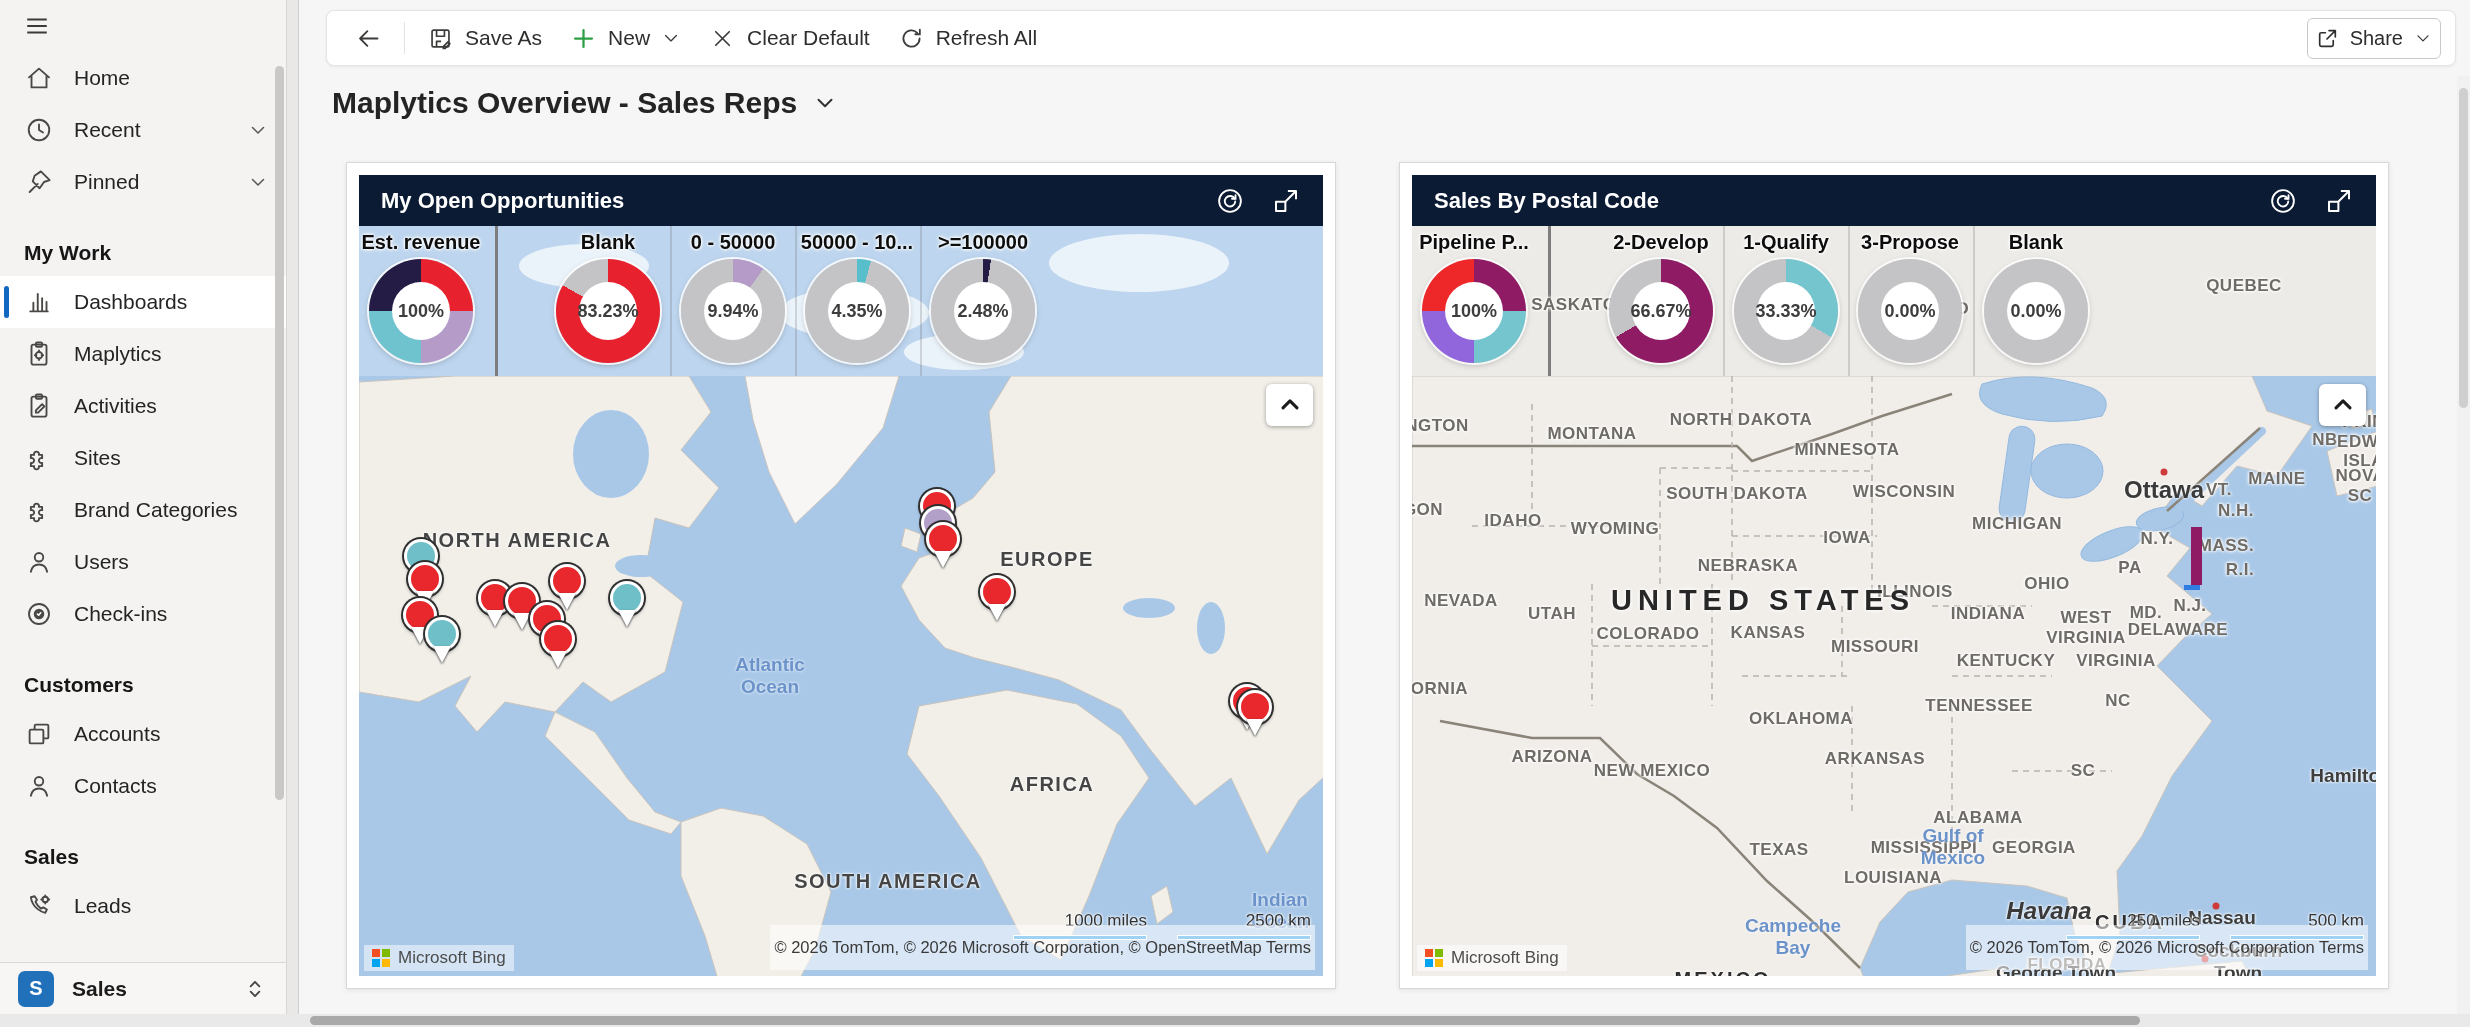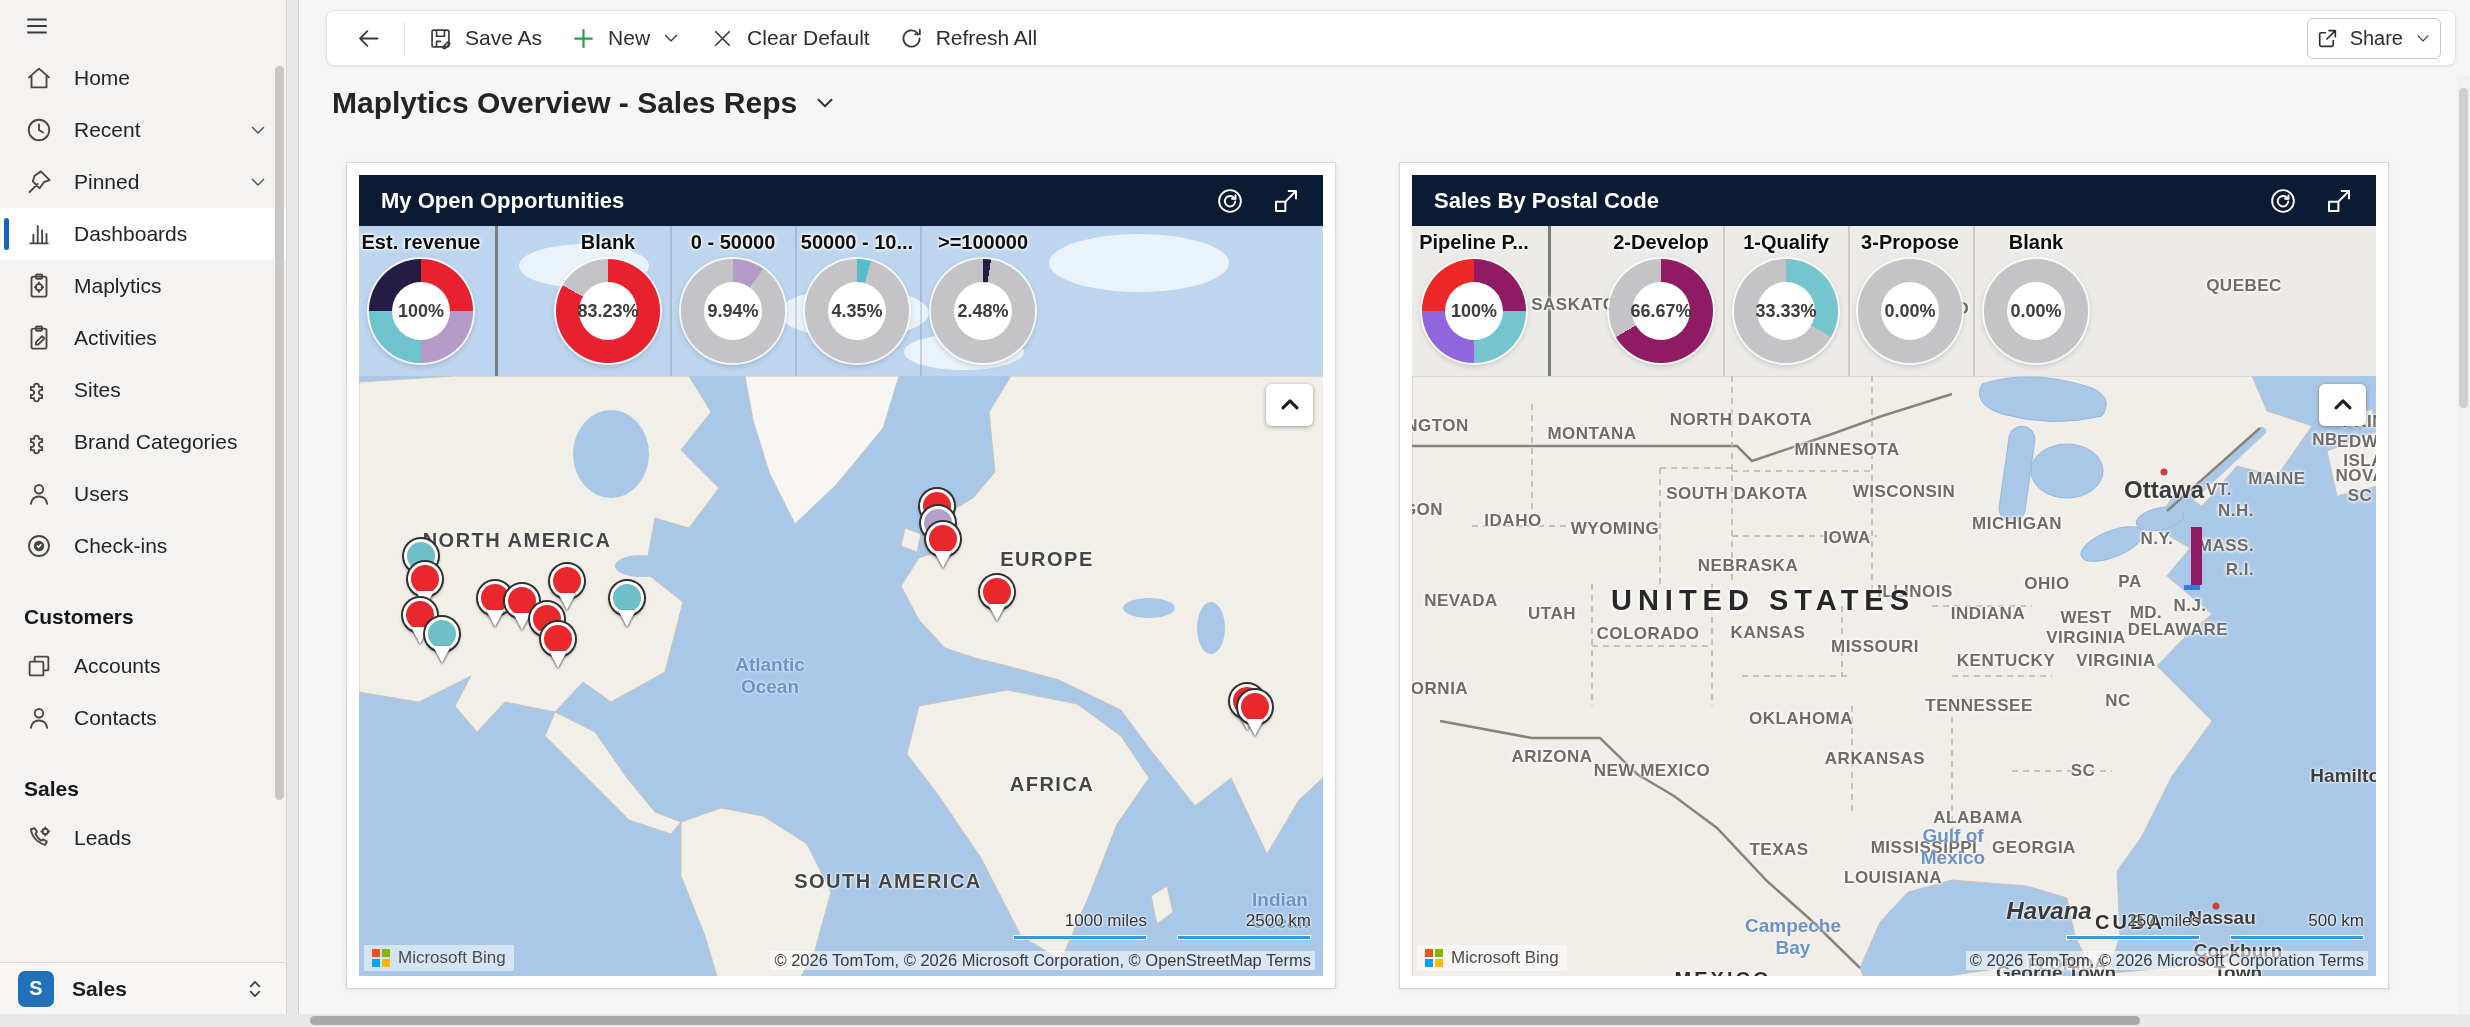--- a/index.html
+++ b/index.html
@@ -75,21 +75,21 @@
   .map-dot { position:absolute; width:7px; height:7px; border-radius:50%; background:#cf3a3a; transform:translate(-50%,-50%); }
 
   .map-collapse { position:absolute; top:8px; right:10px; width:47px; height:42px; background:#fff; border-radius:6px; box-shadow:0 1px 4px rgba(0,0,0,.35); display:flex; align-items:center; justify-content:center; z-index:4; cursor:pointer; color:#1c1c1c; }
   .map-collapse .ic { width:28px; height:28px; }
 
   .scale { position:absolute; right:12px; bottom:36px; display:flex; gap:30px; z-index:4; }
   .scale-unit { display:flex; flex-direction:column; align-items:flex-end; gap:4px; }
   .scale-txt { font-size:17px; color:#333; text-shadow:0 0 3px #fff,0 0 3px #fff; }
   .scale-bar { width:134px; height:5px; background:#2e9be6; border:1px solid #fff; }
 
-  .attrib { position:absolute; right:8px; bottom:6px; font-size:16.5px; color:#3a3a3a; background:rgba(255,255,255,.55); padding:0 4px; white-space:nowrap; z-index:4; }
+  .attrib { position:absolute; right:8px; bottom:6px; font-size:16.5px; color:#3a3a3a; background:rgba(255,255,255,.55); padding:13px 4px; white-space:nowrap; z-index:4; }
   .bing { position:absolute; left:5px; bottom:5px; display:flex; align-items:center; gap:8px; background:rgba(255,255,255,.5); padding:3px 8px; z-index:4; }
   .mslogo { width:18px; height:18px; display:grid; grid-template-columns:8px 8px; grid-template-rows:8px 8px; gap:2px; }
   .mslogo i { display:block; }
   .bing-txt { font-size:17px; color:#4c4c4c; }
 
   
   .hscroll { position:absolute; left:0; right:0; bottom:0; height:13px; background:#e9e9e9; z-index:6; }
   .hscroll-thumb { position:absolute; left:310px; width:1830px; top:2px; bottom:2px; background:#a9a9a9; border-radius:6px; cursor:pointer; }
   .vscroll { position:absolute; right:0; top:76px; width:13px; height:938px; background:#f1f1f1; z-index:4; }
   .vscroll-thumb { position:absolute; left:2px; width:9px; top:12px; height:320px; background:#cfcfcf; border-radius:5px; cursor:pointer; }
@@ -132,20 +132,21 @@
             <path d="M13.5 3.5 20.5 10.5 16 12l-3.5 5L7 11.5 8.5 7zM11 13.5 4.5 20"></path>
           </g>
         </svg>
     <span>Pinned</span>
     <svg class="chev" viewBox="0 0 24 24">
           <g stroke="currentColor" stroke-width="1.5" fill="none" stroke-linecap="round" stroke-linejoin="round">
             <path d="M6.5 9.5 12 15l5.5-5.5"></path>
           </g>
         </svg>
       </div>
+      <div class="sb-section">My Work</div>
       <div class="sb-item active">
       <span class="ic"><svg class="ic" viewBox="0 0 24 24">
             <g stroke="currentColor" stroke-width="1.5" fill="none" stroke-linecap="round" stroke-linejoin="round">
               <path d="M5 19.5h14M7.5 19.5v-7M11 19.5V5.5M14.5 19.5V9M18 19.5V12"></path>
             </g>
           </svg></span>
       <span>Dashboards</span>
       </div>
       <div class="sb-item">
       <span class="ic"><svg class="ic" viewBox="0 0 24 24">
@@ -573,21 +574,21 @@
         <div class="lbl lbl-region" style="left: 567px; top: 330px;">TENNESSEE</div>
         <div class="lbl lbl-region" style="left: 706px; top: 325px;">NC</div>
         <div class="lbl lbl-region" style="left: 671px; top: 395px;">SC</div>
         <div class="lbl lbl-region" style="left: 566px; top: 442px;">ALABAMA</div>
         <div class="lbl lbl-region" style="left: 512px; top: 472px;">MISSISSIPPI</div>
         <div class="lbl lbl-region" style="left: 622px; top: 472px;">GEORGIA</div>
         <div class="lbl lbl-region" style="left: 481px; top: 502px;">LOUISIANA</div>
         <div class="lbl lbl-region" style="left: 655px; top: 589px;">FLORIDA</div>
         <div class="lbl lbl-region" style="left: 605px; top: 148px;">MICHIGAN</div>
         <div class="lbl lbl-region" style="left: 635px; top: 208px;">OHIO</div>
-        <div class="lbl lbl-region" style="left: 718px; top: 206px;">PA</div>
+        <div class="lbl lbl-region" style="left: 718px; top: 192px;">PA</div>
         <div class="lbl lbl-region" style="left: 745px; top: 163px;">N.Y.</div>
         <div class="lbl lbl-region" style="left: 814px; top: 170px;">MASS.</div>
         <div class="lbl lbl-region" style="left: 828px; top: 194px;">R.I.</div>
         <div class="lbl lbl-region" style="left: 778px; top: 230px;">N.J.</div>
         <div class="lbl lbl-region" style="left: 734px; top: 237px;">MD.</div>
         <div class="lbl lbl-region" style="left: 766px; top: 254px;">DELAWARE</div>
         <div class="lbl lbl-region" style="left: 576px; top: 238px;">INDIANA</div>
         <div class="lbl lbl-region" style="left: 807px; top: 114px;">VT.</div>
         <div class="lbl lbl-region" style="left: 824px; top: 135px;">N.H.</div>
         <div class="lbl lbl-region" style="left: 865px; top: 103px;">MAINE</div>

